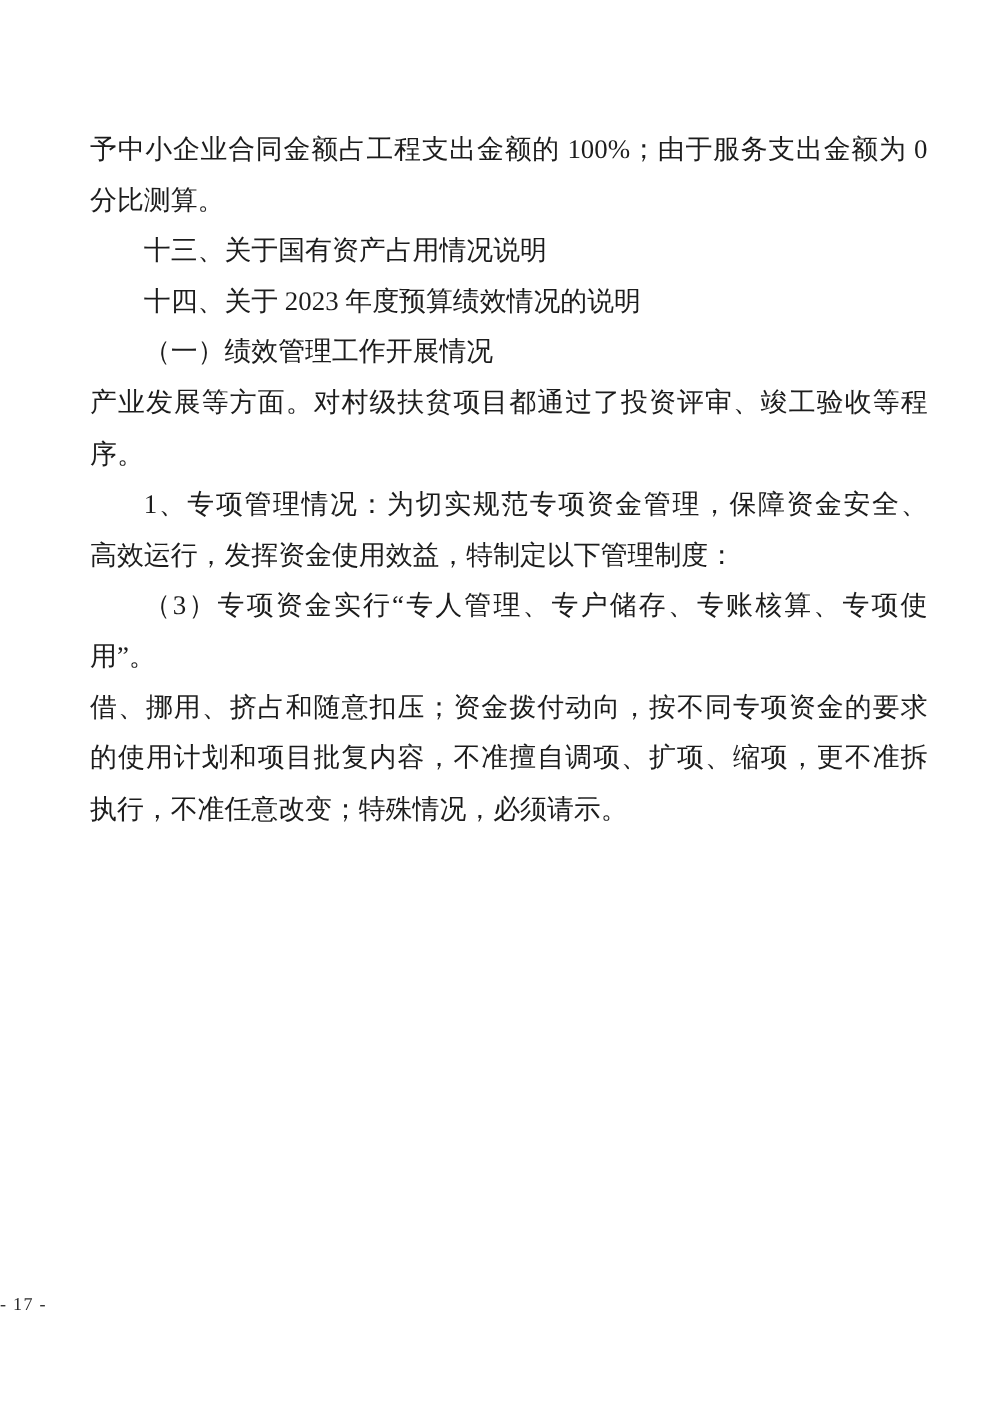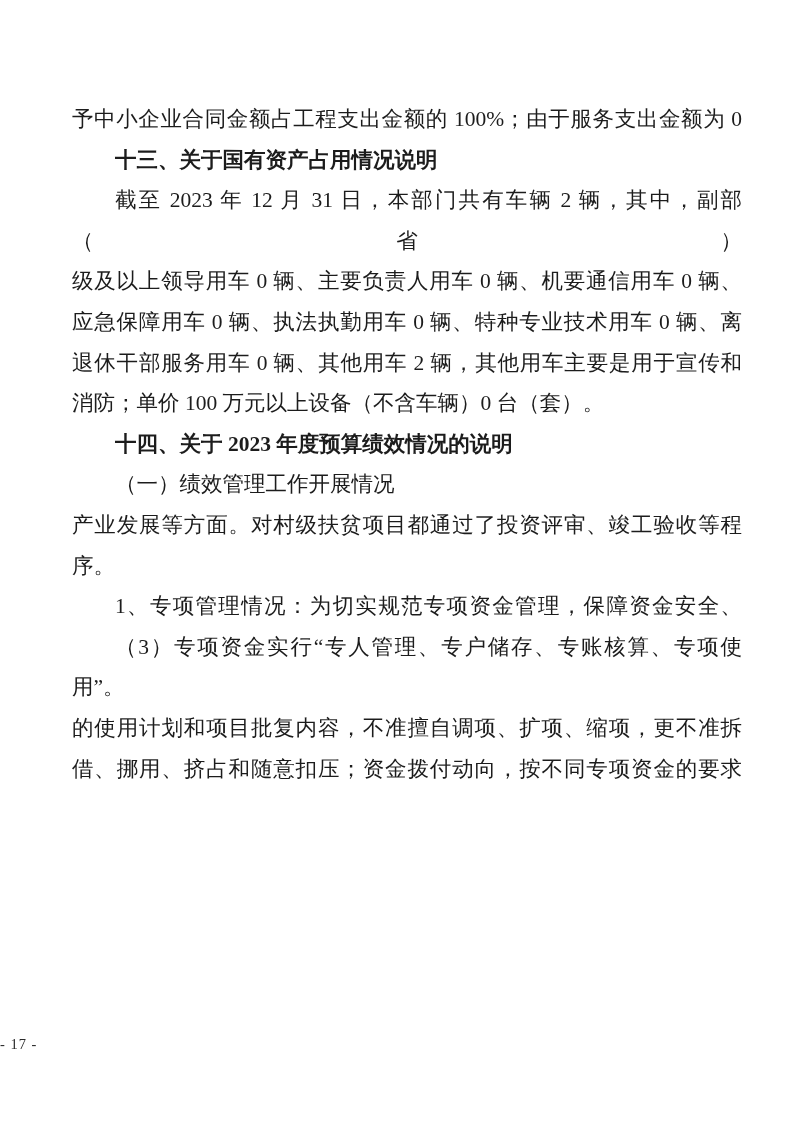--- a/index.html
+++ b/index.html
@@ -30,70 +30,66 @@
     white-space: normal;
   }
   .line.last {
     text-align: left;
     text-align-last: left;
   }
   .line.indent {
     text-indent: 2em;
   }
   .block.heading .line {
-    font-weight: bold;
+    font-weight: normal;
   }
   .page-footer {
     position: absolute;
     top: 1035px;
     left: 0;
     width: 793px;
     text-align: left;
   }
   .page-footer .page-number {
     font-size: 14.5px;
     letter-spacing: 1px;
     color: #2a2a2a;
   }
 </style>
 </head>
 <body>
 
 <main class="doc-content">
     <div class="block body">
       <div class="line">予中小企业合同金额占工程支出金额的 100%；由于服务支出金额为 0</div>
+      <div class="line last">分比测算。</div>
     </div>
     <div class="block heading">
       <div class="line indent last">十三、关于国有资产占用情况说明</div>
-    </div>
-    <div class="block body">
-      <div class="line indent">截至 2023 年 12 月 31 日，本部门共有车辆 2 辆，其中，副部（省）</div>
-      <div class="line">级及以上领导用车 0 辆、主要负责人用车 0 辆、机要通信用车 0 辆、</div>
-      <div class="line">应急保障用车 0 辆、执法执勤用车 0 辆、特种专业技术用车 0 辆、离</div>
-      <div class="line">退休干部服务用车 0 辆、其他用车 2 辆，其他用车主要是用于宣传和</div>
-      <div class="line last">消防；单价 100 万元以上设备（不含车辆）0 台（套）。</div>
     </div>
     <div class="block heading">
       <div class="line indent last">十四、关于 2023 年度预算绩效情况的说明</div>
     </div>
     <div class="block body">
       <div class="line indent last">（一）绩效管理工作开展情况</div>
     </div>
     <div class="block body">
       <div class="line">产业发展等方面。对村级扶贫项目都通过了投资评审、竣工验收等程</div>
       <div class="line last">序。</div>
     </div>
     <div class="block body">
       <div class="line indent">1、专项管理情况：为切实规范专项资金管理，保障资金安全、</div>
+      <div class="line last">高效运行，发挥资金使用效益，特制定以下管理制度：</div>
     </div>
     <div class="block body">
       <div class="line indent">（3）专项资金实行“专人管理、专户储存、专账核算、专项使</div>
       <div class="line last">用”。</div>
     </div>
     <div class="block body">
+      <div class="line">借、挪用、挤占和随意扣压；资金拨付动向，按不同专项资金的要求</div>
       <div class="line">的使用计划和项目批复内容，不准擅自调项、扩项、缩项，更不准拆</div>
-      <div class="line">借、挪用、挤占和随意扣压；资金拨付动向，按不同专项资金的要求</div>
+      <div class="line last">执行，不准任意改变；特殊情况，必须请示。</div>
     </div>
   </main>
 
 <div class="page-footer">
   <span class="page-number">- 17 -</span>
 </div>
 
 </body></html>

